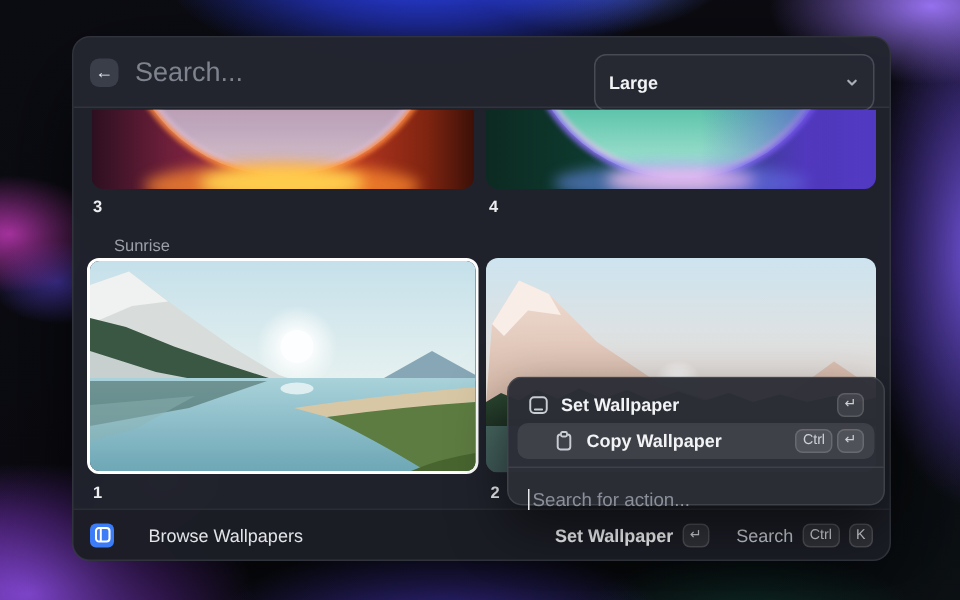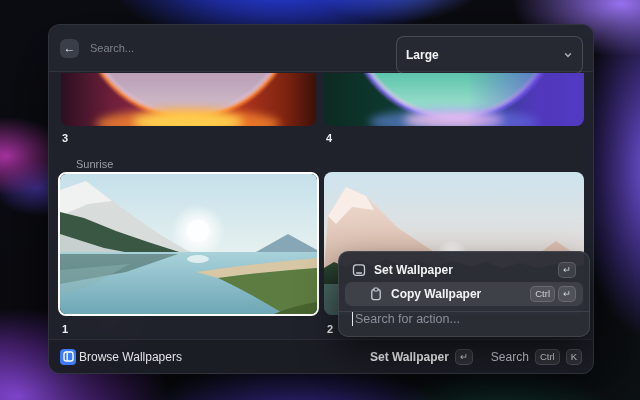--- a/index.html
+++ b/index.html
@@ -28,21 +28,21 @@
     border-radius:12px; box-shadow:0 24px 70px rgba(0,0,0,.65); overflow:hidden; }
 
   
   .header { position:absolute; left:0; top:0; right:0; height:47px; display:flex;
     align-items:center; padding:0 11px; border-bottom:1px solid rgba(255,255,255,.07);
     background:rgba(255,255,255,.015); }
   .back-btn { width:19px; height:19px; border-radius:6px; background:#3a3e48;
     color:#e8eaee; font-size:12px; line-height:19px; text-align:center; cursor:pointer;
     flex:0 0 auto; }
   .search-input { flex:1; margin-left:11px; background:transparent; border:none; outline:none;
-    color:#e9ebee; font-size:11px; font-family:"Liberation Sans", sans-serif; }
+    color:#e9ebee; font-size:18px; font-family:"Liberation Sans", sans-serif; }
   .search-input::placeholder { color:#7e838e; }
   .dropdown { position:absolute; right:10px; top:11px; width:187px; height:38px;
     border:1px solid rgba(255,255,255,.16); border-radius:8px; display:flex;
     align-items:center; padding:0 9px; cursor:pointer; background:rgba(255,255,255,.02); }
   .dropdown-label { color:#f2f3f5; font-size:12px; font-weight:bold; }
   .dropdown .chev { margin-left:auto; display:flex; }
 
   
   .content { position:absolute; left:0; top:47px; right:0; bottom:34px; }
   .thumb { position:absolute; overflow:hidden; cursor:pointer; }
@@ -59,40 +59,40 @@
   .card2 { left:275px; top:100px; width:260px; height:143px; border-radius:8px; }
   .idx1 { left:13px;  top:251px; }
   .idx2 { left:278px; top:251px; }
 
   
   .footer { position:absolute; left:0; right:0; bottom:0; height:34px; display:flex;
     align-items:center; padding:0 11px; border-top:1px solid rgba(255,255,255,.07);
     background:rgba(0,0,0,.12); }
   .app-icon { width:16px; height:16px; border-radius:4px; background:#3c7cf6;
     display:flex; align-items:center; justify-content:center; flex:0 0 auto; }
-  .app-label { margin-left:3px; color:#e2e4e8; font-size:12px; }
+  .app-label { margin-left:23px; color:#e2e4e8; font-size:12px; }
   .footer-right { margin-left:auto; display:flex; align-items:center; gap:6px; }
   .primary-label { color:#f3f4f6; font-size:12px; font-weight:bold; }
   .actions-label { color:#c3c7ce; font-size:12px; margin-left:12px; }
   .kbd { min-width:16px; height:16px; padding:0 4px; border-radius:5px;
     background:rgba(255,255,255,.09); border:1px solid rgba(255,255,255,.14);
     color:#cdd0d6; font-size:9.5px; line-height:14px; text-align:center; }
 
   
   .menu { position:absolute; left:338px; top:251px; width:252px; height:86px;
     background:rgba(43,45,54,.97); border:1px solid rgba(255,255,255,.10);
     border-radius:10px; box-shadow:0 14px 36px rgba(0,0,0,.55); padding:6px 6px 0 6px; }
   .menu-row { height:24px; display:flex; align-items:center; gap:8px; padding:0 7px;
     border-radius:7px; cursor:pointer; }
   .menu-row.hl { background:rgba(255,255,255,.09);padding-left:24px; }
   .menu-row .mi { display:flex; flex:0 0 auto; }
   .menu-row .mlabel { color:#f2f3f5; font-size:12px; font-weight:bold; }
   .menu-keys { margin-left:auto; display:flex; gap:3px; }
   .menu-div { height:1px; background:rgba(255,255,255,.09); margin:5px -6px 0 -6px; }
-  .action-search { height:28px; display:flex; align-items:flex-start; padding:0 7px; cursor:text; }
+  .action-search { height:28px; display:flex; align-items:flex-end; padding:0 7px; cursor:text; }
   .caret { width:1px; height:14px; background:#e8eaee; margin-right:2px;
     animation:blink 1.1s steps(1) infinite; }
   @keyframes blink { 50% { opacity:0; } }
   .action-placeholder { color:#8a8f99; font-size:12.5px; }
 </style>
 </head>
 <body>
 
 <div class="stage">
   <div class="window">

